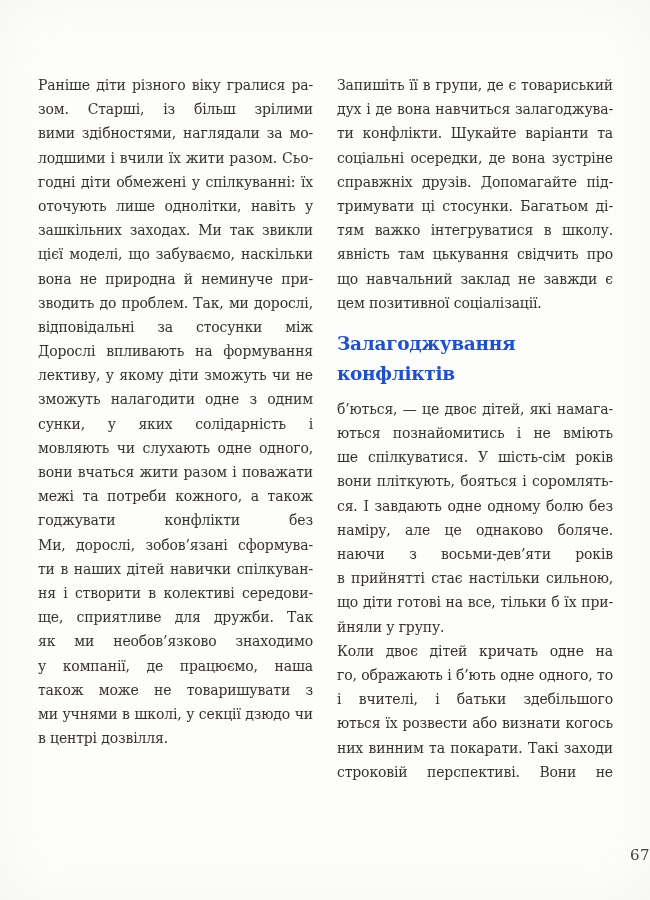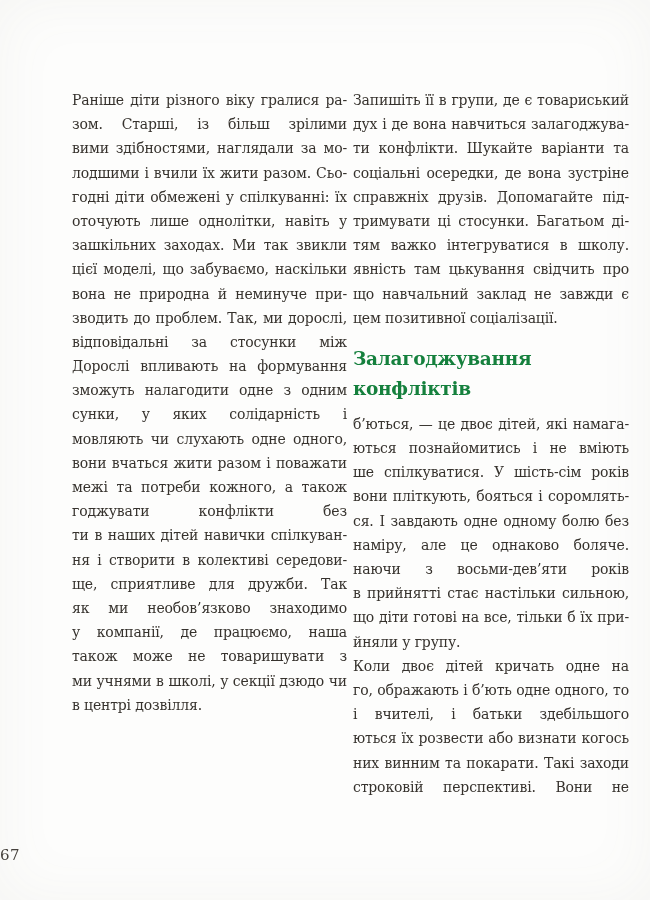--- a/index.html
+++ b/index.html
@@ -12,26 +12,25 @@
     position: relative;
     width: 650px;
     height: 900px;
     background: #fdfdfc;
     box-shadow: inset 0 0 60px rgba(120,115,105,0.06);
     overflow: hidden;
   }
   .columns {
     position: absolute;
     left: 38px;
-    top: 88px;
+    top: 73px;
     width: 565px;
     display: grid;
     grid-template-columns: 275px 276px;
-    column-gap: 6px;
-    margin-left: 34px;
+    column-gap: 24px;
   }
   .col {
     color: #36322d;
     font-size: 14px;
     letter-spacing: -0.15px;
     line-height: 24.2px;
   }
   .para { margin: 0; }
   .line {
     height: 24.2px;
@@ -43,29 +42,29 @@
   }
   .line.end {
     text-align-last: left;
   }
   .section-heading {
     margin: 14px 0 8px 0;
     font-size: 18.5px;
     font-weight: bold;
     letter-spacing: -0.3px;
     line-height: 30px;
-    color: #15803d;
+    color: #1d4ed8;
     text-align: left;
   }
   .page-number {
     position: absolute;
     top: 846px;
     left: 0;
     width: 100%;
-    text-align: left;
+    text-align: right;
     font-size: 15px;
     letter-spacing: 0.5px;
     color: #45413c;
   }
 </style>
 </head>
 <body>
 
 <div class="page">
   <div class="columns">
@@ -76,28 +75,30 @@
           <div class="line">вими здібностями, наглядали за мо-</div>
           <div class="line">лодшими і вчили їх жити разом. Сьо-</div>
           <div class="line">годні діти обмежені у спілкуванні: їх</div>
           <div class="line">оточують лише однолітки, навіть у по-</div>
           <div class="line">зашкільних заходах. Ми так звикли до</div>
           <div class="line">цієї моделі, що забуваємо, наскільки</div>
           <div class="line">вона не природна й неминуче при-</div>
           <div class="line">зводить до проблем. Так, ми дорослі,</div>
           <div class="line">відповідальні за стосунки між дітьми.</div>
           <div class="line">Дорослі впливають на формування ко-</div>
+          <div class="line">лективу, у якому діти зможуть чи не</div>
           <div class="line">зможуть налагодити одне з одним сто-</div>
           <div class="line">сунки, у яких солідарність і співчуття</div>
           <div class="line">мовляють чи слухають одне одного,</div>
           <div class="line">вони вчаться жити разом і поважати</div>
           <div class="line">межі та потреби кожного, а також зала-</div>
           <div class="line end">годжувати конфлікти без насильства.</div>
         </div>
         <div class="para">
+          <div class="line">Ми, дорослі, зобов’язані сформува-</div>
           <div class="line">ти в наших дітей навички спілкуван-</div>
           <div class="line">ня і створити в колективі середови-</div>
           <div class="line">ще, сприятливе для дружби. Так само,</div>
           <div class="line">як ми необов’язково знаходимо друзів</div>
           <div class="line">у компанії, де працюємо, наша дитина</div>
           <div class="line">також може не товаришувати з інши-</div>
           <div class="line">ми учнями в школі, у секції дзюдо чи</div>
           <div class="line end">в центрі дозвілля.</div>
         </div>
       </div>

